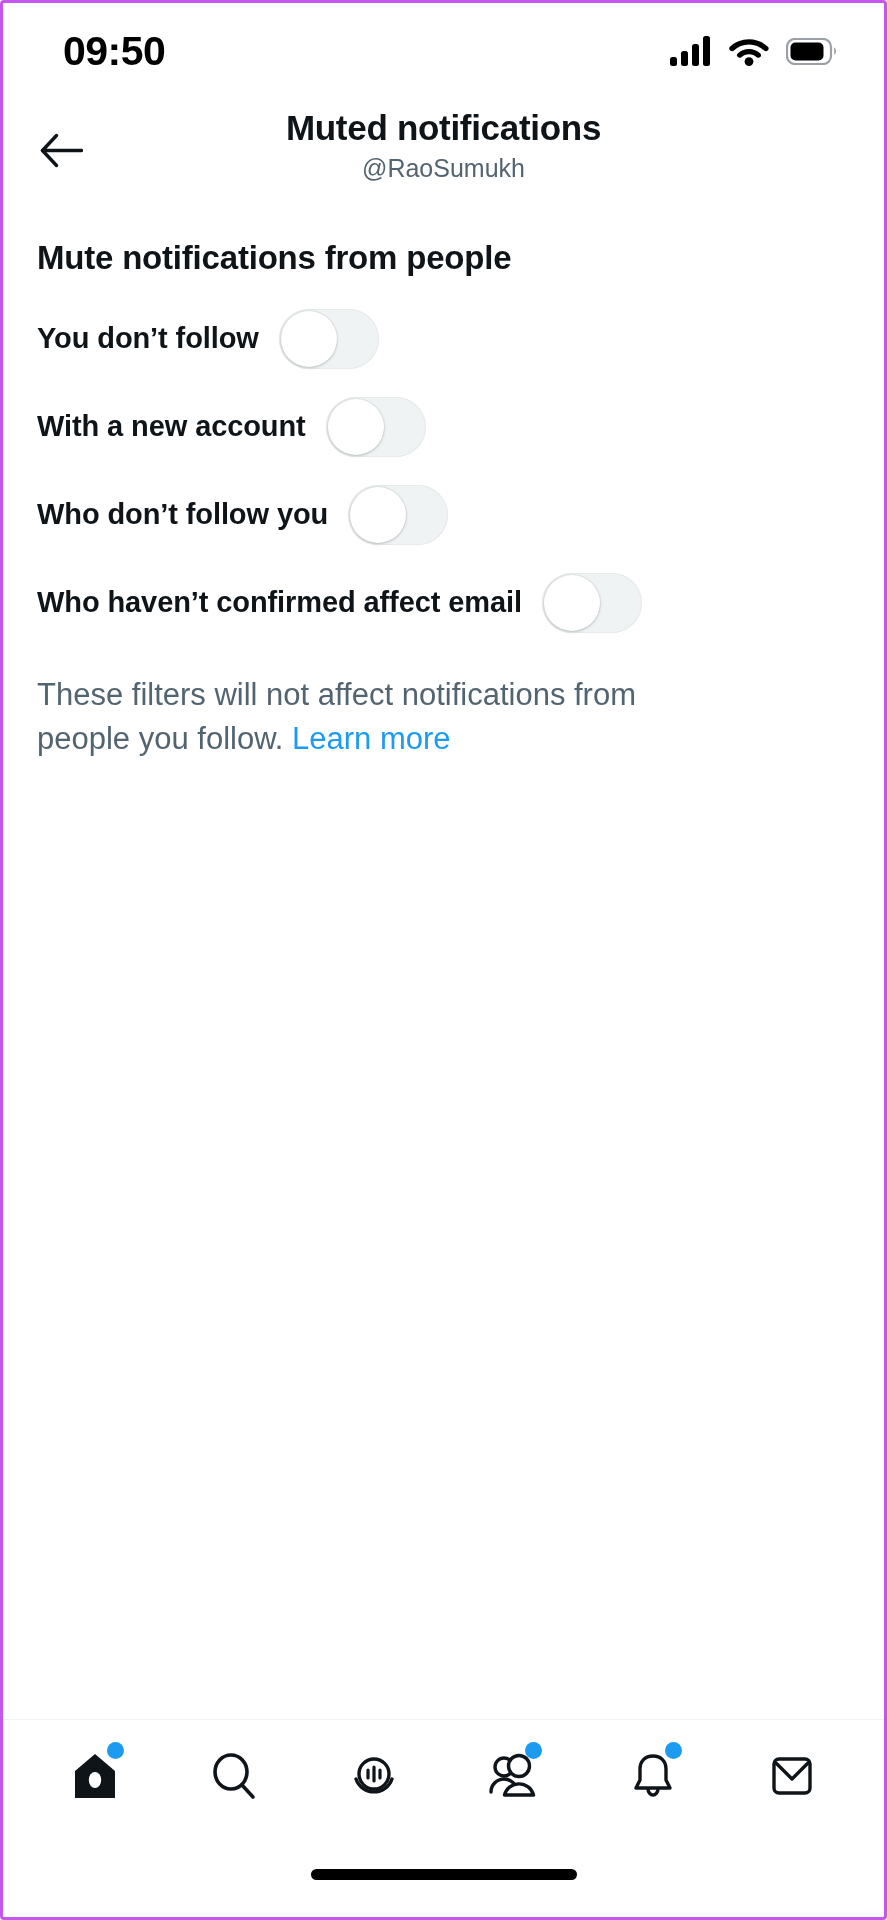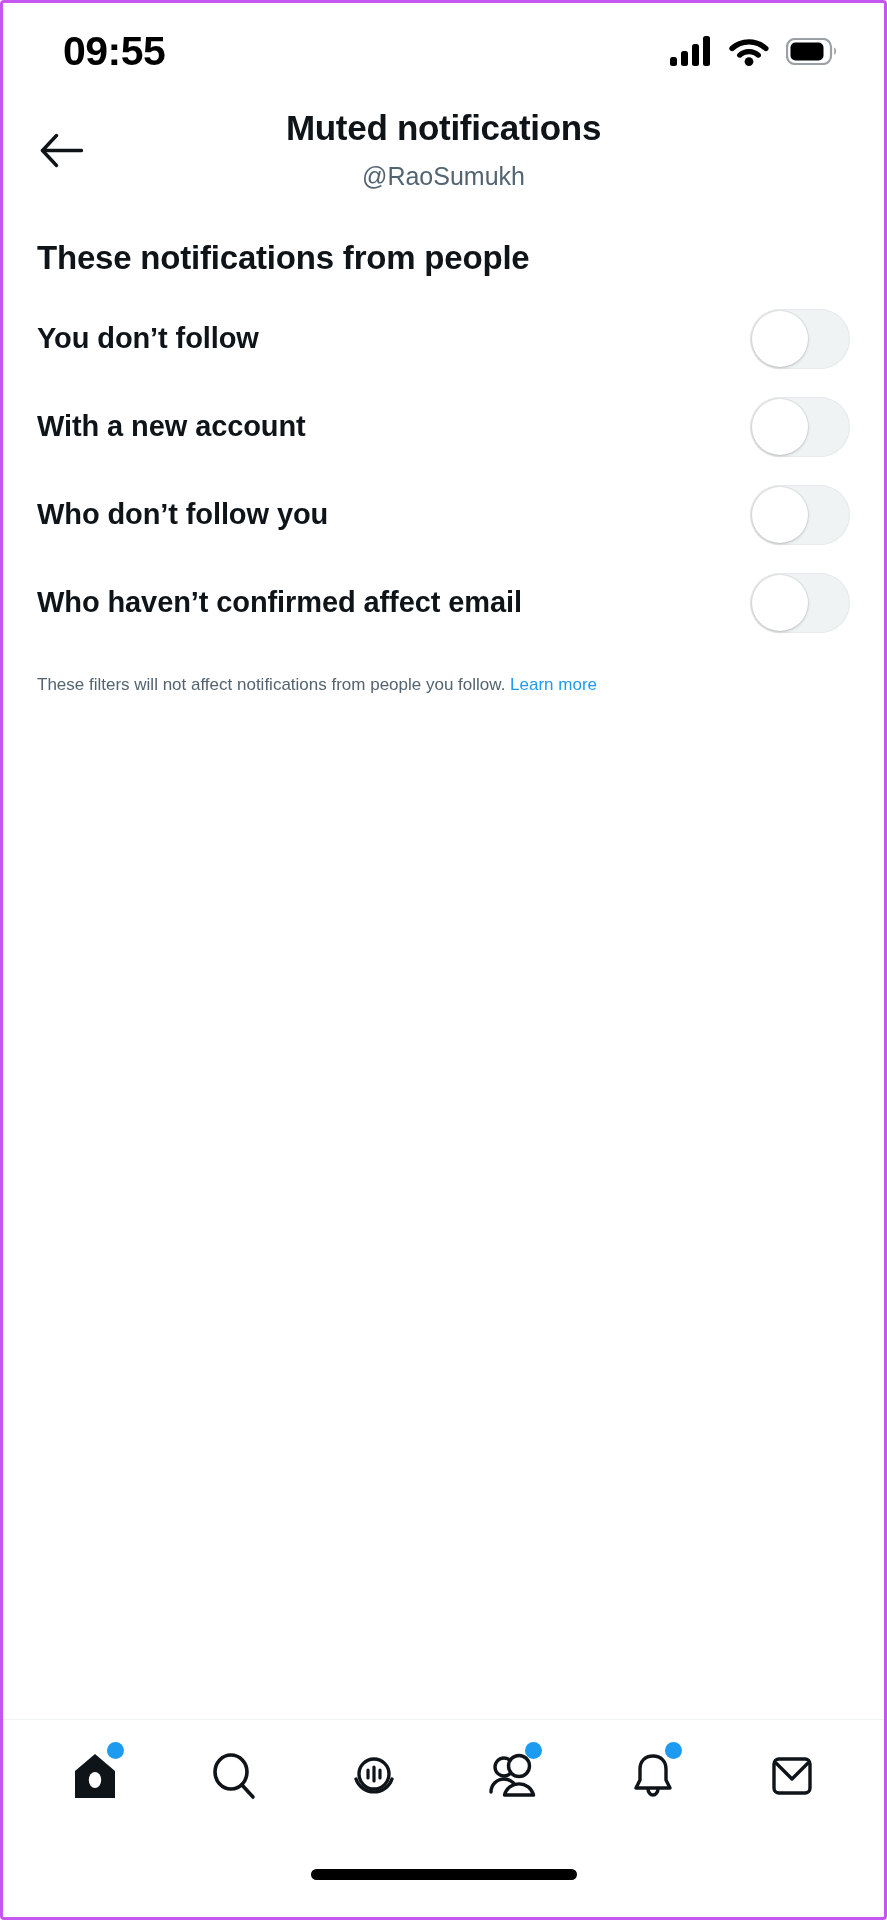--- a/index.html
+++ b/index.html
@@ -68,42 +68,41 @@
     font-size:35px;
     font-weight:700;
     color:#0f1419;
     letter-spacing:-0.3px;
     line-height:1.2;
   }
   .header-subtitle {
     font-size:25px;
     color:#536471;
     line-height:1.3;
-    margin-top:11px;
+    margin-top:3px;
   }
 
   
   .content {
     flex:1 1 auto;
     padding:0 34px;
     overflow:hidden;
   }
   .section-heading {
     font-size:33px;
     font-weight:700;
     color:#0f1419;
     letter-spacing:-0.2px;
     margin-top:48px;
     margin-bottom:18px;
   }
 
   .toggle-row {
     display:flex;
     align-items:center;
-    justify-content:space-between;
     min-height:88px;
     padding:10px 0;
     gap:20px;
   }
   .toggle-label {
     font-size:29px;
     font-weight:700;
     color:#0f1419;
     line-height:1.22;
     letter-spacing:-0.1px;
@@ -123,21 +122,21 @@
     position:absolute;
     top:2px; left:2px;
     width:56px; height:56px;
     border-radius:50%;
     background:#ffffff;
     box-shadow:0 1px 3px rgba(0,0,0,0.18), 0 0 0 1px rgba(0,0,0,0.05);
   }
 
   
   .disclaimer {
-    font-size:17px;
+    font-size:31px;
     color:#536471;
     line-height:1.42;
     margin-top:26px;
     max-width:660px;
   }
   .disclaimer a {
     color:#1d9bf0;
     text-decoration:none;
   }
 
@@ -179,21 +178,21 @@
     border-radius:6px;
     background:#000;
   }
 </style>
 </head>
 <body>
 
 <div class="device">
 
   <div class="statusbar">
-    <div class="status-time">09:55</div>
+    <div class="status-time">09:50</div>
     <div class="status-icons">
       <svg width="42" height="30" viewBox="0 0 42 30">
         <rect x="0" y="21" width="7" height="9" rx="2.5" fill="#000"></rect>
         <rect x="11" y="15" width="7" height="15" rx="2.5" fill="#000"></rect>
         <rect x="22" y="8" width="7" height="22" rx="2.5" fill="#000"></rect>
         <rect x="33" y="0" width="7" height="30" rx="2.5" fill="#000"></rect>
       </svg>
       <svg width="40" height="30" viewBox="0 0 40 30">
         <path d="M20 3.2C12.6 3.2 5.9 6.1 1.1 10.6a2.6 2.6 0 0 0 0 3.7l.2.2c1 1 2.6 1 3.6.1C8.9 10.9 14.2 8.6 20 8.6s11.1 2.3 15.1 6c1 .9 2.6.9 3.6-.1l.2-.2c1-1 1-2.6 0-3.6C34.1 6.1 27.4 3.2 20 3.2z" fill="#000"></path>
         <path d="M20 12.9c-4.4 0-8.4 1.7-11.3 4.5a2.5 2.5 0 0 0 0 3.6l.1.1c1 1 2.5 1 3.5.1 2-1.8 4.7-2.9 7.7-2.9s5.7 1.1 7.7 2.9c1 .9 2.5.9 3.5-.1l.1-.1c1-1 1-2.6 0-3.6A16.4 16.4 0 0 0 20 12.9z" fill="#000"></path>
@@ -215,21 +214,21 @@
       </svg>
     </div>
     <div class="header-titles">
       <div class="header-title">Muted notifications</div>
       <div class="header-subtitle">@RaoSumukh</div>
     </div>
   </div>
 
   <div class="content">
 
-    <div class="section-heading">These notifications from people</div>
+    <div class="section-heading">Mute notifications from people</div>
 
     <div class="toggle-row">
       <div class="toggle-label">You don’t follow</div>
       <div class="switch" data-state="off">
         <div class="knob"></div>
       </div>
     </div>
 
     <div class="toggle-row">
       <div class="toggle-label">With a new account</div>

